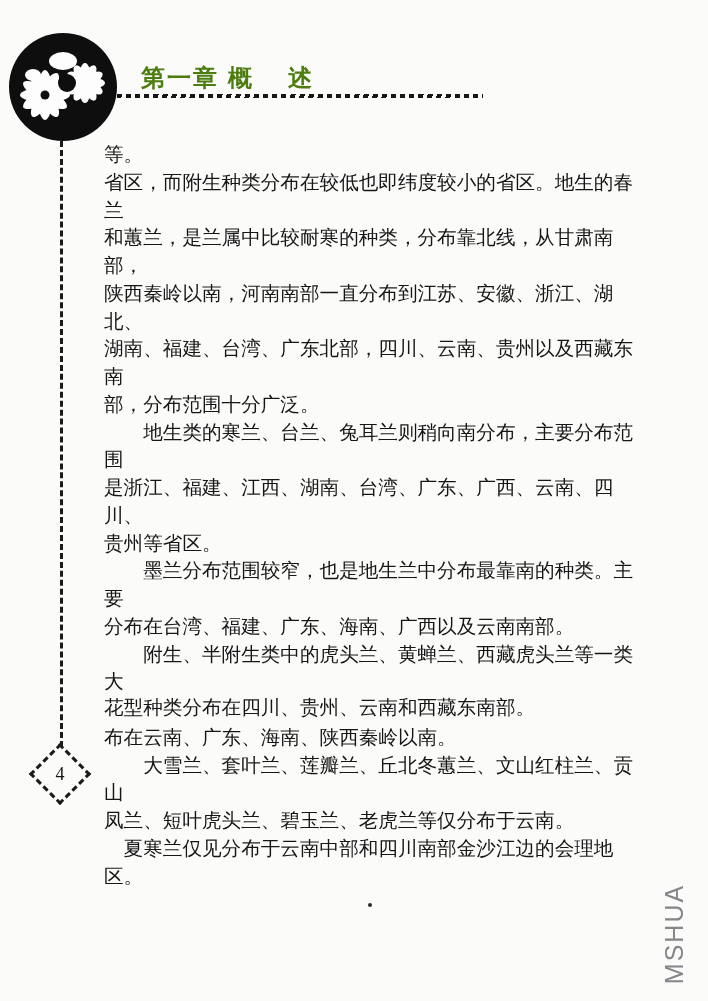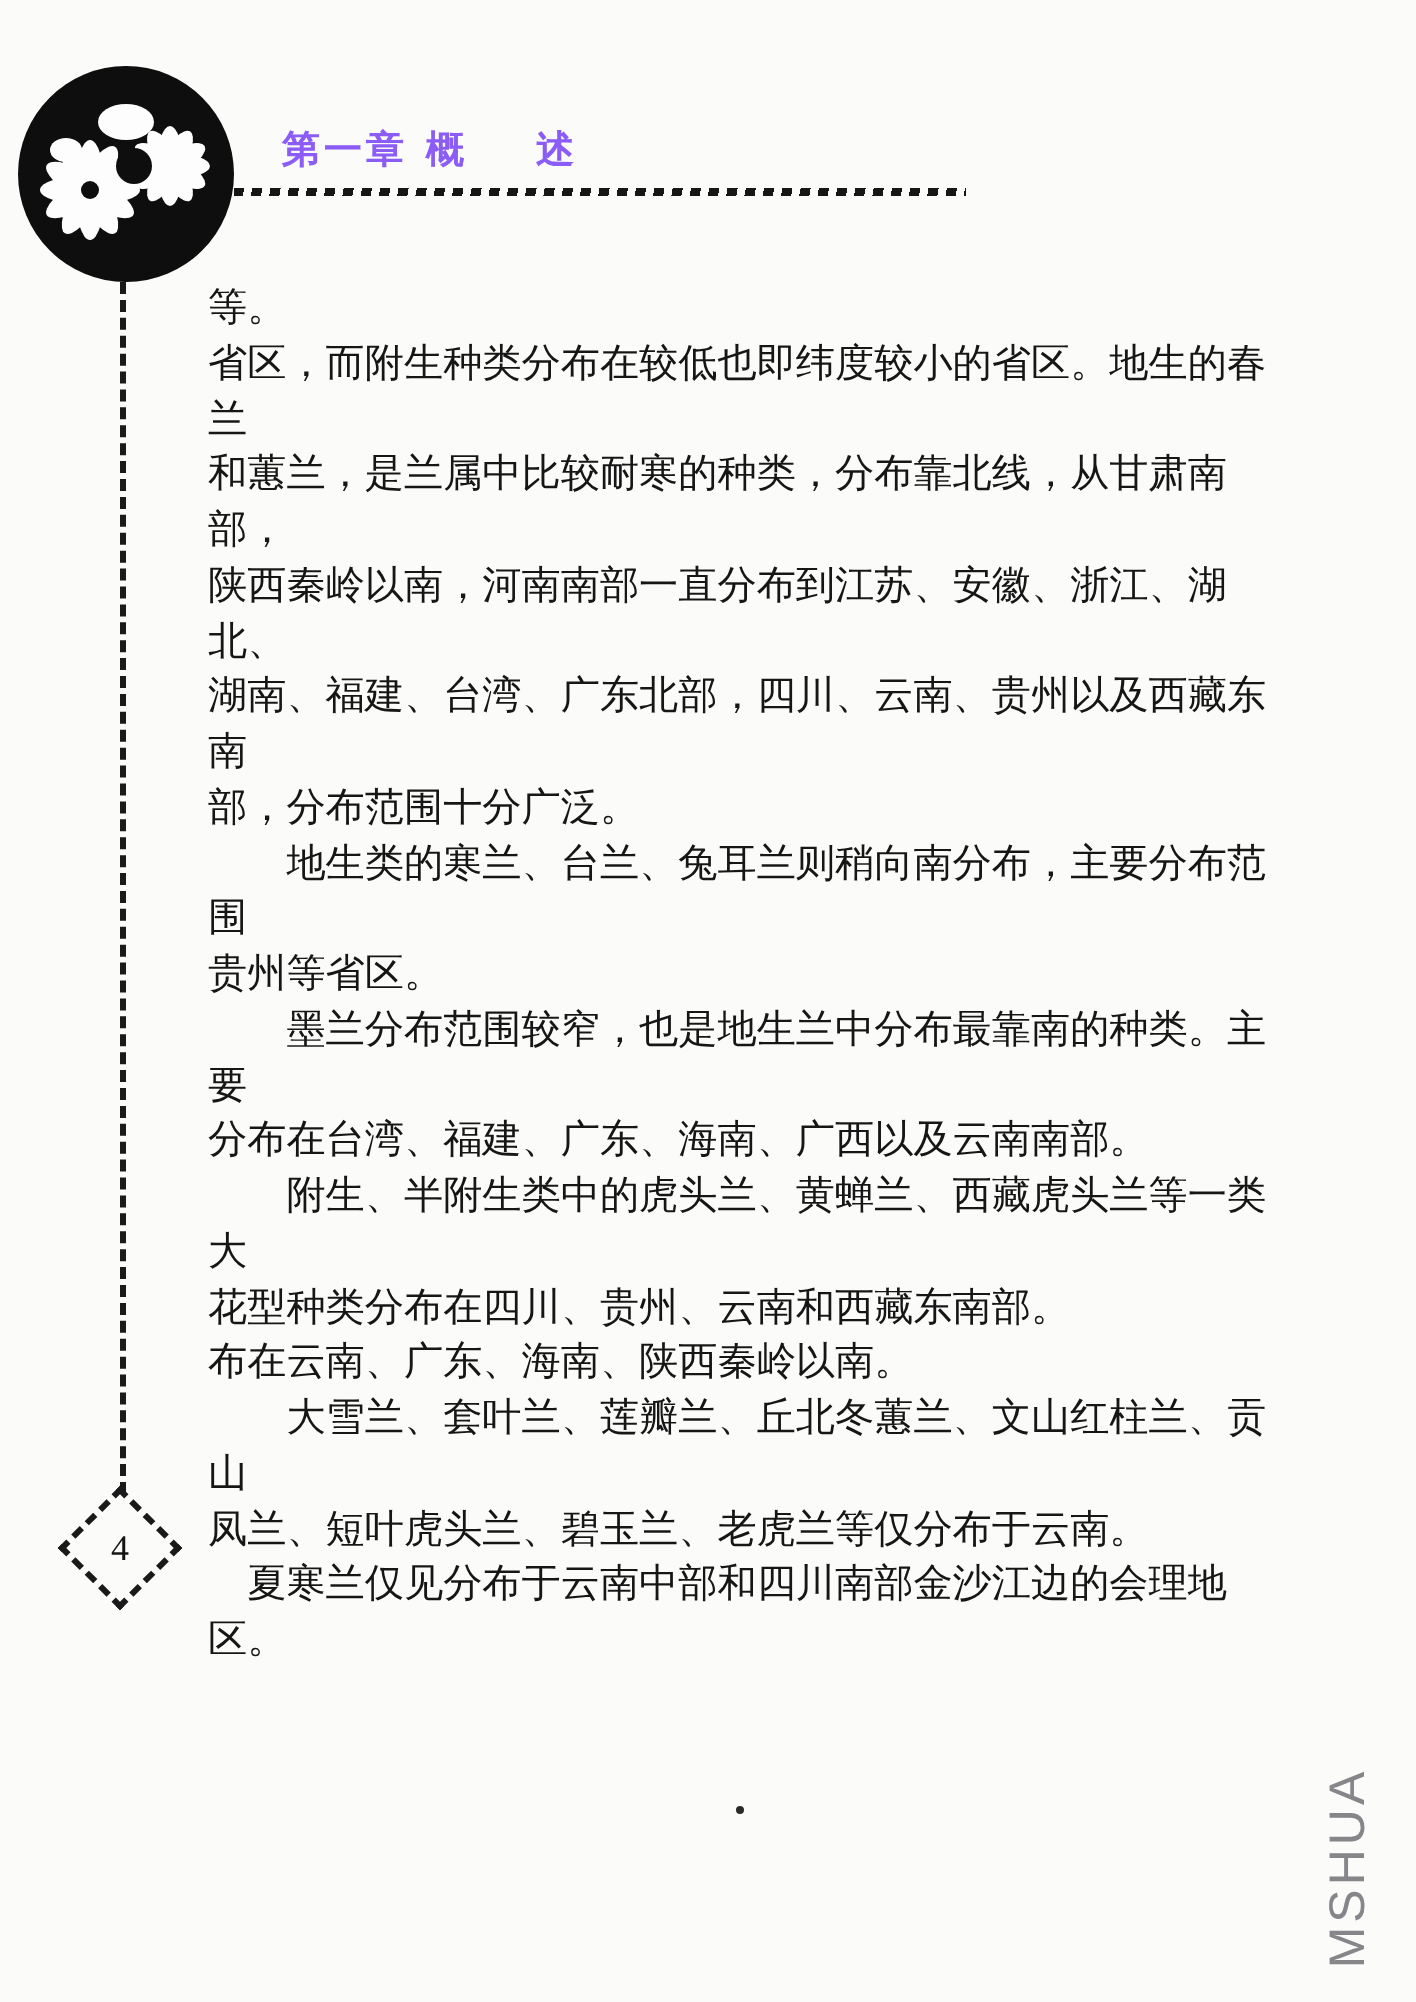--- a/index.html
+++ b/index.html
@@ -4,21 +4,21 @@
 <style>
   html,body{margin:0;padding:0;background:#ddd;}
   .page{
     position:relative;width:708px;height:1001px;margin:0 auto;
     background:#fbfbfa;overflow:hidden;
     font-family:"Liberation Serif","DejaVu Serif",serif;color:#161616;
   }
   .flower-logo{position:absolute;left:7px;top:31px;width:112px;height:112px;}
   .chapter-header{
     position:absolute;left:141px;top:62px;
-    font-size:19px;font-weight:700;letter-spacing:2px;color:#8b5cf6;
+    font-size:24px;font-weight:700;letter-spacing:2px;color:#4d7c0f;
     white-space:nowrap;
   }
   .chapter-header .gap-small{margin-left:9px;}
   .chapter-header .gap-large{margin-left:34px;}
   .header-rule{
     position:absolute;left:117px;top:94px;width:366px;height:4px;
     background:repeating-linear-gradient(100deg,#161616 0 5px,transparent 5px 9px);
   }
   .vline{
     position:absolute;left:60px;top:141px;height:606px;width:0;
@@ -101,30 +101,31 @@
       <div class="line" style="text-indent: 0em;">和蕙兰，是兰属中比较耐寒的种类，分布靠北线，从甘肃南部，</div>
 
       <div class="line" style="text-indent: 0em;">陕西秦岭以南，河南南部一直分布到江苏、安徽、浙江、湖北、</div>
 
       <div class="line" style="text-indent: 0em;">湖南、福建、台湾、广东北部，四川、云南、贵州以及西藏东南</div>
 
       <div class="line" style="text-indent: 0em;">部，分布范围十分广泛。</div>
 
       <div class="line" style="text-indent: 2em;">地生类的寒兰、台兰、兔耳兰则稍向南分布，主要分布范围</div>
 
+      <div class="line" style="text-indent: 0em;">是浙江、福建、江西、湖南、台湾、广东、广西、云南、四川、</div>
 
       <div class="line" style="text-indent: 0em;">贵州等省区。</div>
 
       <div class="line" style="text-indent: 2em;">墨兰分布范围较窄，也是地生兰中分布最靠南的种类。主要</div>
 
       <div class="line" style="text-indent: 0em;">分布在台湾、福建、广东、海南、广西以及云南南部。</div>
 
       <div class="line" style="text-indent: 2em;">附生、半附生类中的虎头兰、黄蝉兰、西藏虎头兰等一类大</div>
 
-      <div class="line" style="text-indent: 0em;">花型种类分布在四川、贵州、云南和西藏东南部。</div>
+      <div class="line" style="text-indent: 0em; font-family: Liberation Mono, monospace;">花型种类分布在四川、贵州、云南和西藏东南部。</div>
 
 
       <div class="line" style="text-indent: 0em;">布在云南、广东、海南、陕西秦岭以南。</div>
 
       <div class="line" style="text-indent: 2em;">大雪兰、套叶兰、莲瓣兰、丘北冬蕙兰、文山红柱兰、贡山</div>
 
       <div class="line" style="text-indent: 0em;">凤兰、短叶虎头兰、碧玉兰、老虎兰等仅分布于云南。</div>
 
       <div class="line" style="text-indent: 1em;">夏寒兰仅见分布于云南中部和四川南部金沙江边的会理地</div>
 

